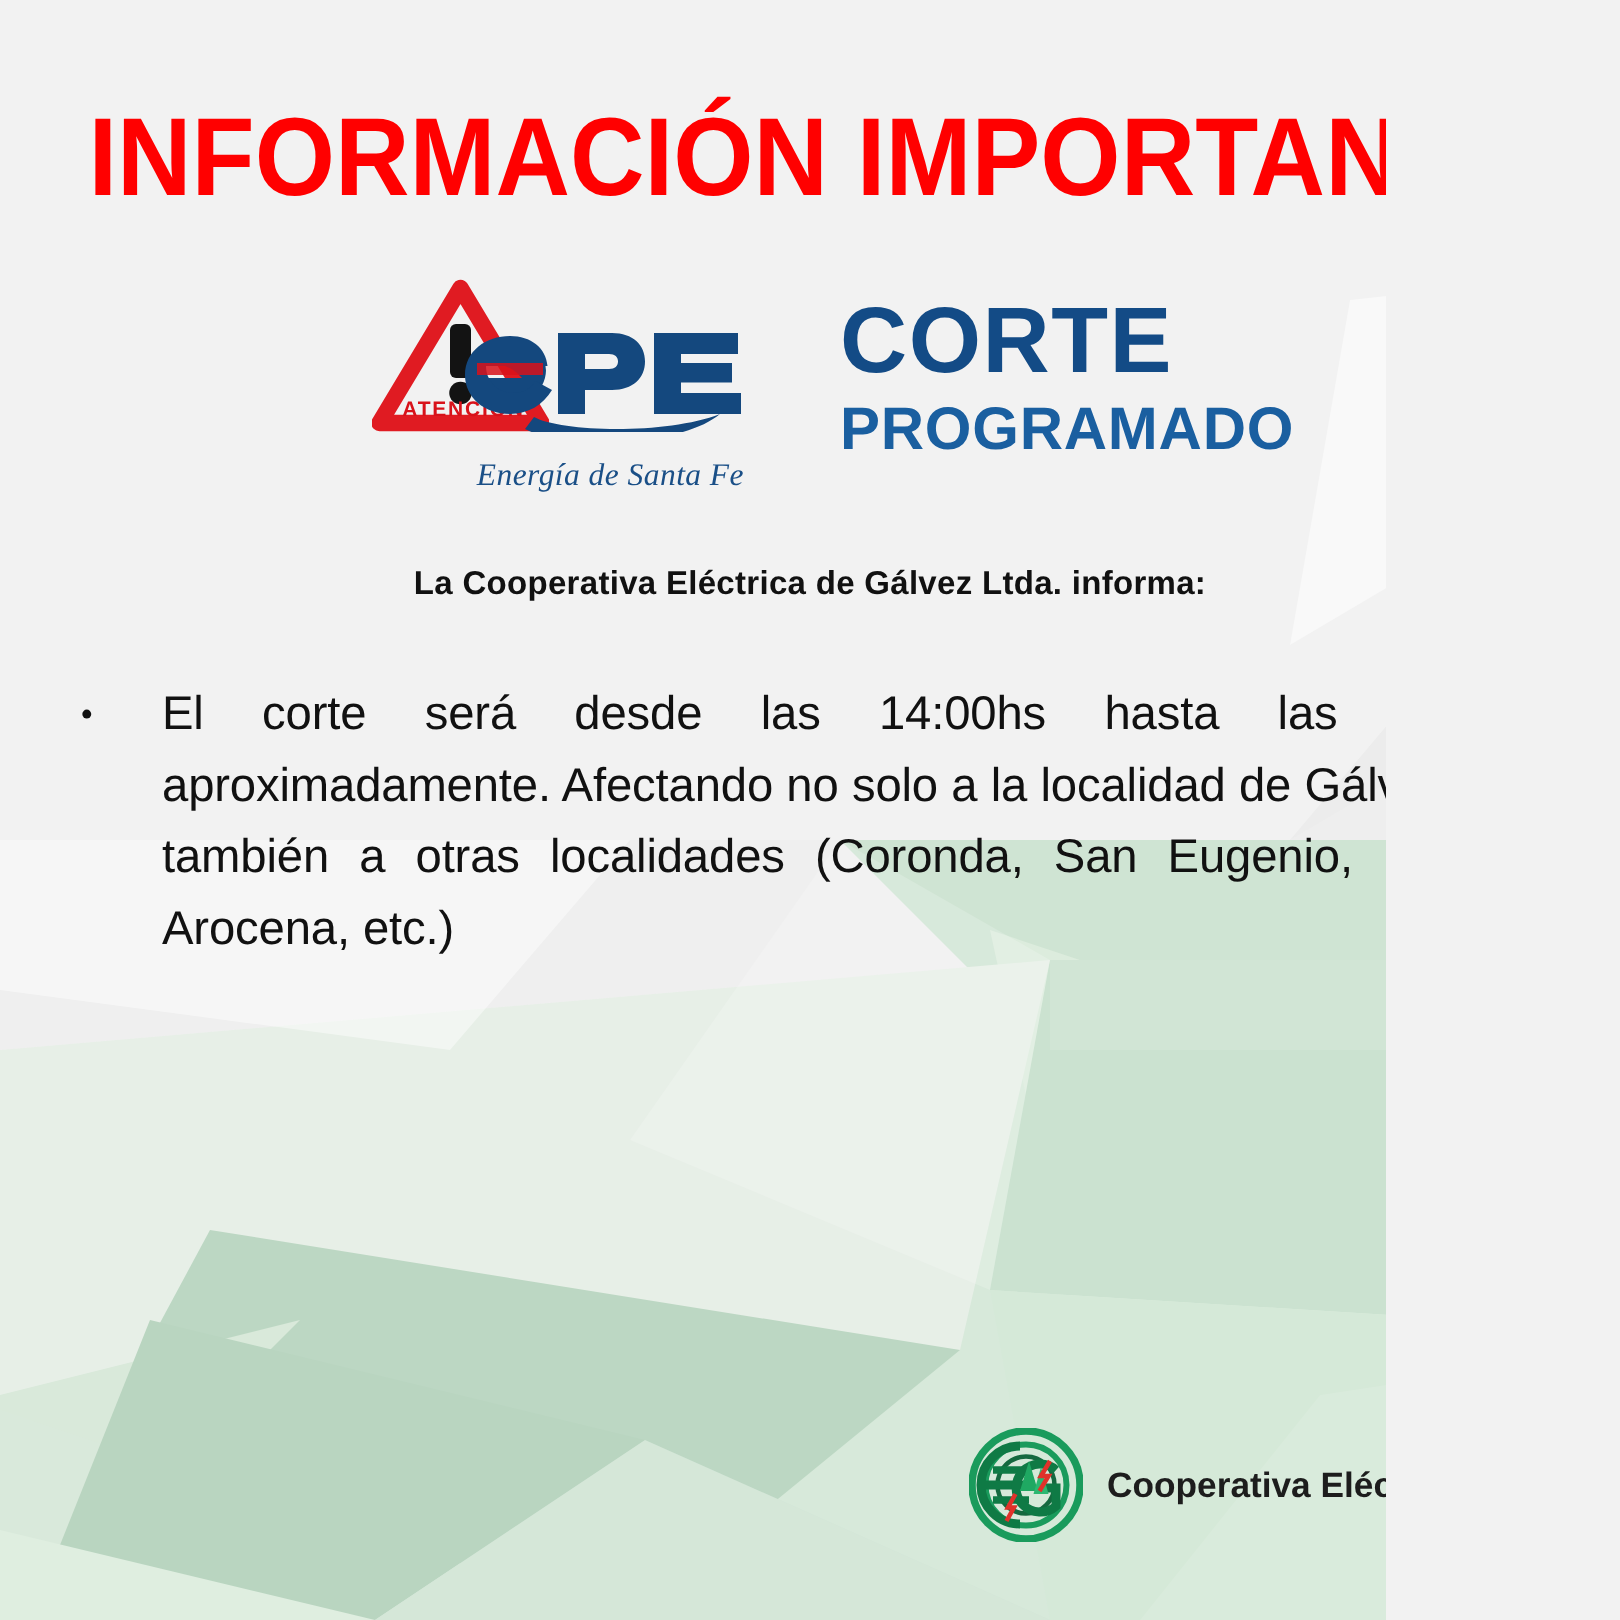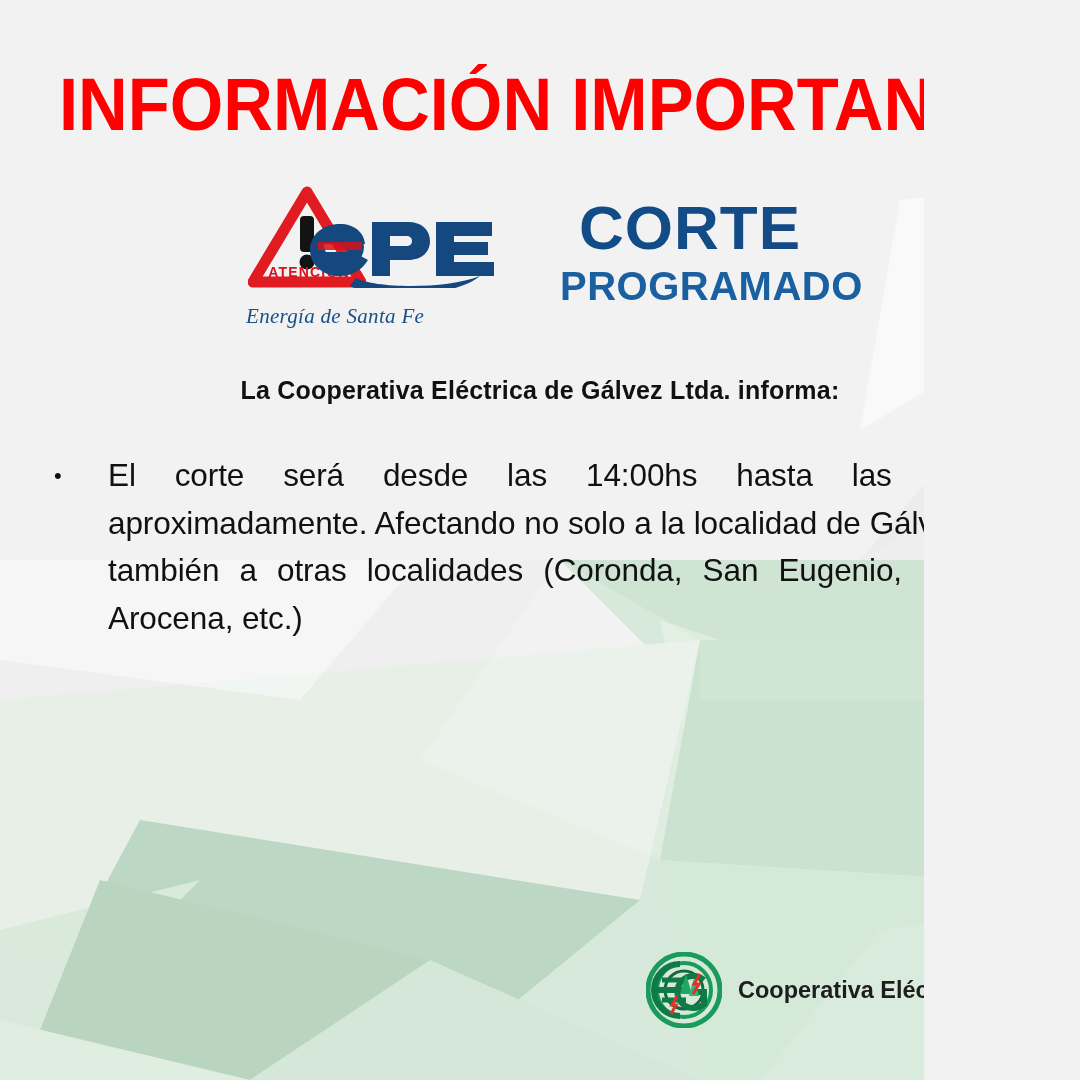--- a/index.html
+++ b/index.html
@@ -89,21 +89,21 @@
     left: 58px;
     top: 20px;
     width: 200px;
     height: 80px;
   }
   .epe-tagline {
     position: absolute;
     left: 0px;
     top: 118px;
     width: 250px;
-    text-align: left;
+    text-align: right;
     color: #1a4f87;
     font-style: italic;
     font-size: 21px;
     font-family: "Liberation Serif", serif;
     letter-spacing: 0.3px;
   }
 
   
   .corte-block {
     position: absolute;
@@ -112,42 +112,41 @@
     width: 400px;
     text-align: left;
   }
   .corte-line1 {
     color: #134b86;
     font-weight: bold;
     font-size: 62px;
     line-height: 64px;
     letter-spacing: 1px;
     font-family: "Liberation Sans", sans-serif;
-    margin-left: 19px;
   }
   .corte-line2 {
     color: #1a5fa0;
     font-weight: bold;
     font-size: 40px;
     line-height: 44px;
     letter-spacing: 0.5px;
     margin-top: 4px;
     font-family: "Liberation Sans", sans-serif;
   }
 
   
   .subtitle {
     position: absolute;
     top: 376px;
     left: 0;
     width: 1080px;
     text-align: center;
     color: #111111;
     font-weight: bold;
-    font-size: 25px;
+    font-size: 22px;
     font-family: "Liberation Sans", sans-serif;
     letter-spacing: 0.2px;
   }
 
   
   .body-list {
     position: absolute;
     left: 42px;
     top: 452px;
     width: 1000px;

